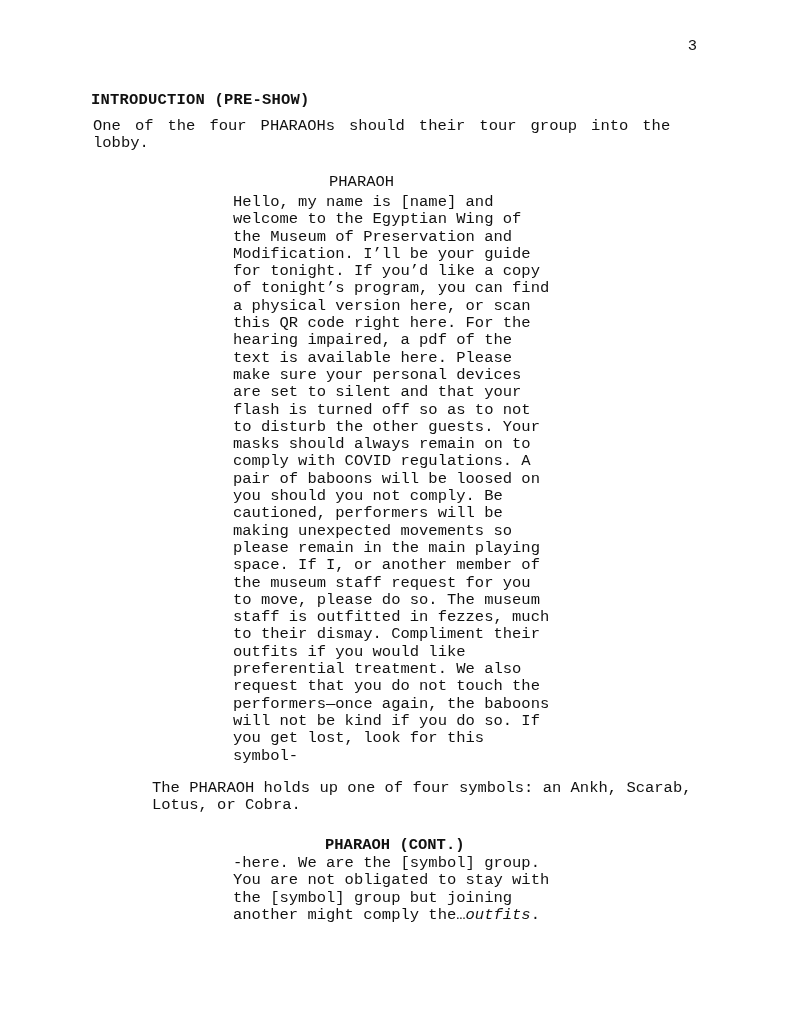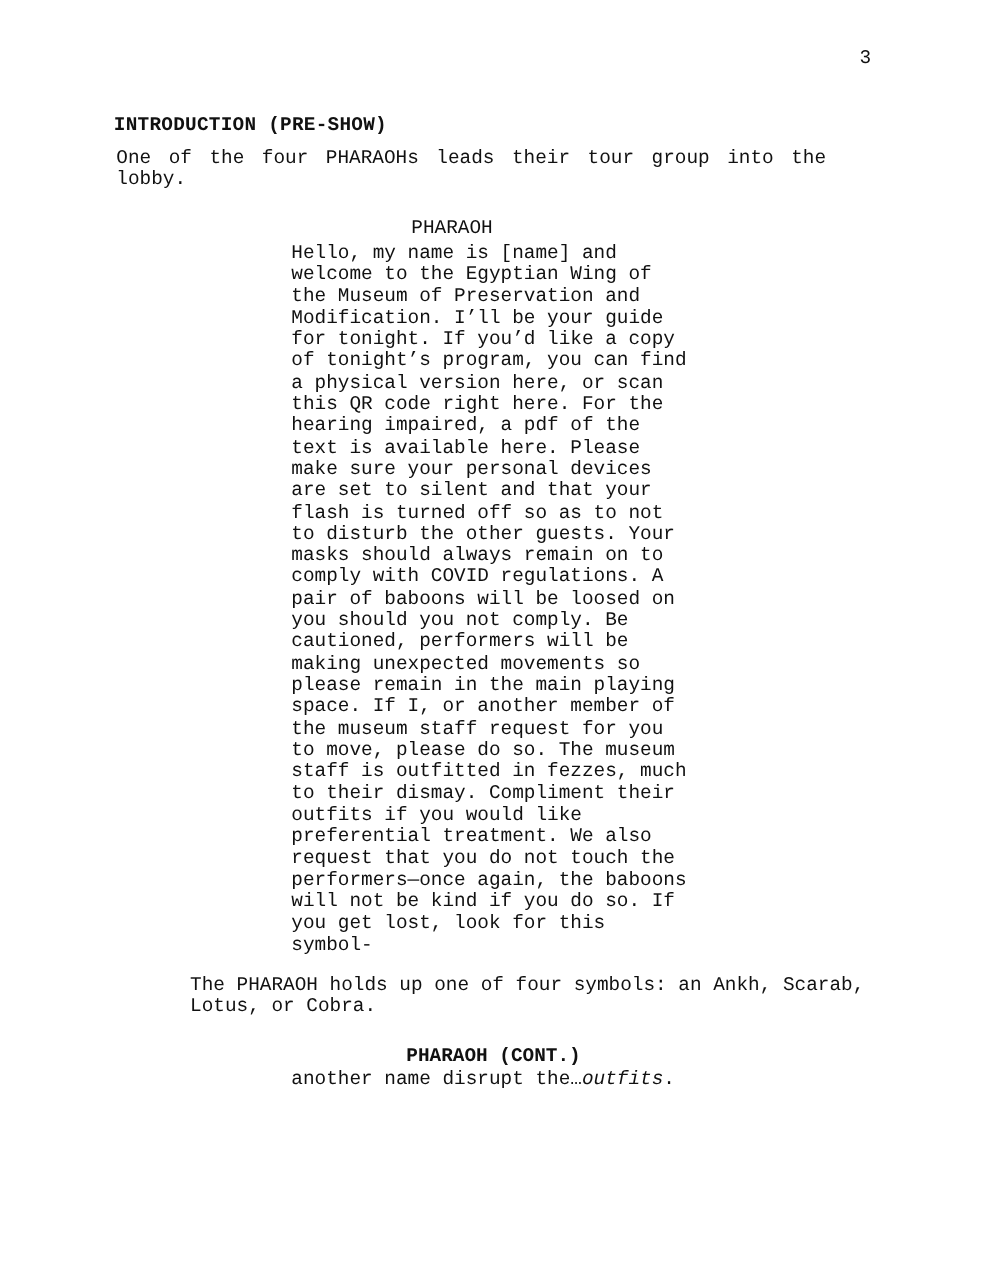--- a/index.html
+++ b/index.html
@@ -63,21 +63,21 @@
     font-style: italic;
   }
 </style>
 </head>
 <body>
 
 <div class="abs page-number">3</div>
 
 <div class="abs scene-heading">INTRODUCTION (PRE-SHOW)</div>
 
-<div class="abs pre action-1">One of the four PHARAOHs leads their tour group into the
+<div class="abs pre action-1">One of the four PHARAOHs should their tour group into the
 lobby.</div>
 
 <div class="abs char-1">PHARAOH</div>
 
 <div class="abs pre dlg-1">Hello, my name is [name] and
 welcome to the Egyptian Wing of
 the Museum of Preservation and
 Modification. I’ll be your guide
 for tonight. If you’d like a copy
 of tonight’s program, you can find
@@ -108,14 +108,17 @@
 will not be kind if you do so. If
 you get lost, look for this
 symbol-</div>
 
 <div class="abs pre action-2">The PHARAOH holds up one of four symbols: an Ankh, Scarab,
 Lotus, or Cobra.</div>
 
 <div class="abs char-2">PHARAOH (CONT.)</div>
 
 <div class="abs dlg-2">
-    <div class="last-line"><span>another name disrupt the…</span><em>outfits</em><span>.</span></div>
+    <div class="pre">-here. We are the [symbol] group.
+You are not obligated to stay with
+the [symbol] group but joining</div>
+    <div class="last-line"><span>another might comply the…</span><em>outfits</em><span>.</span></div>
   </div>
 
 </body></html>

